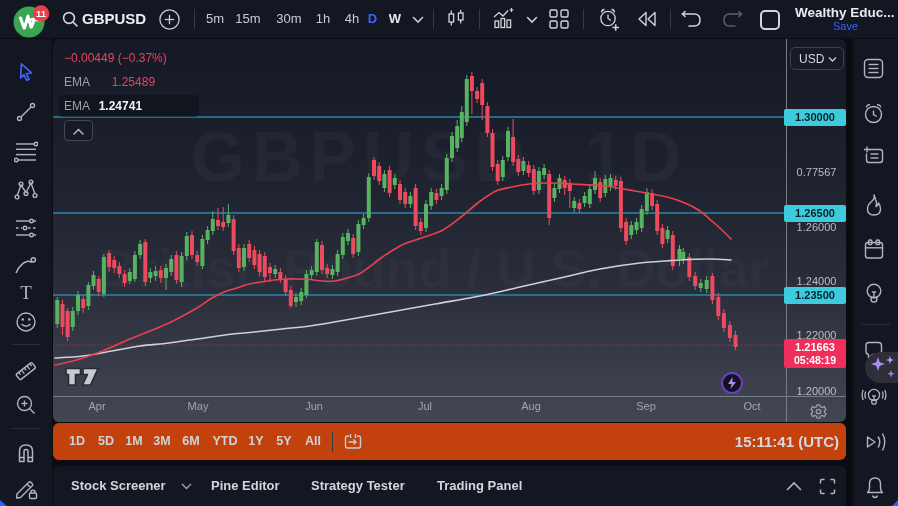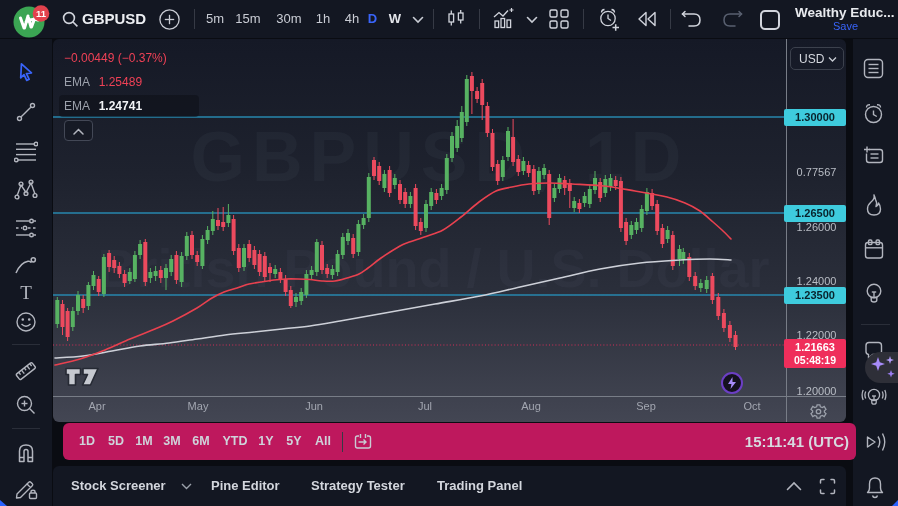--- a/index.html
+++ b/index.html
@@ -18,21 +18,21 @@
           background:linear-gradient(180deg,#151926 0%, #1e222e 35%, #2a2e3a 65%, #434653 100%); overflow:hidden; }
   #axisline { position:absolute; left:733px; top:0; width:1px; height:383px; background:#787d87; }
   #tax-sep { position:absolute; left:0; top:357px; width:793px; height:1px; background:#787d87; }
   .plabel { position:absolute; left:734px; width:59px; text-align:center; font-size:11px; color:#b9bdc5; }
   .pbadge { position:absolute; left:731px; width:62px; height:17px; border-radius:2px; background:#3ecbdd;
             color:#08222b; font-size:11px; font-weight:bold; text-align:center; line-height:17px; }
   .mon { position:absolute; top:361px; font-size:11px; color:#a2a6b0; transform:translateX(-50%); }
   
   .lg { position:absolute; font-size:12px; white-space:nowrap; }
   
-  #btoolbar { left:63px; top:423px; width:793px; height:37px; background:#be185d; border-radius:6px; }
+  #btoolbar { left:53px; top:423px; width:793px; height:37px; background:#c2410c; border-radius:6px; }
   .rng { position:absolute; top:0; height:37px; line-height:37px; font-size:12.5px; font-weight:bold; color:#cfd3da; transform:translateX(-50%); }
   #bpanel { left:53px; top:466px; width:793px; height:40px; background:#131722; border-radius:6px 6px 0 0; }
   .bp { position:absolute; top:0; height:40px; line-height:40px; font-size:13px; font-weight:bold; color:#d3d6dd; }
 </style></head>
 <body>
 <div id="topbar" class="abs">
 
   <svg class="abs" style="left:13px;top:5px" width="40" height="34" viewBox="0 0 40 34">
     <circle cx="16" cy="17" r="15.5" fill="#3ba553"></circle>
     <path d="M7.5 13 L11 23 M11.5 23 L15 11 M15.5 13 L18 22 M18.5 22 L23 10 M13 17 Q19 13 25 15" stroke="#fff" stroke-width="3" fill="none" stroke-linecap="round"></path>
@@ -537,21 +537,21 @@
     <g transform="translate(11,327)" fill="#c6c9d0" stroke="#262a34" stroke-width="1.6" stroke-linejoin="round">
       <path d="M2 2.5 L16.5 2.5 L16.5 8.5 L11.5 8.5 L11.5 19 L4.5 19 L4.5 8.5 L2 8.5 Z"></path>
       <path d="M19 2.5 L34 2.5 L26.5 19 L18.5 19 L23.5 8.5 L19 8.5 Z"></path>
     </g>
 
     <circle cx="679" cy="344" r="10" fill="#14111f" stroke="#6c3fc5" stroke-width="2"></circle>
     <path d="M679.5 338 L675 345 L678.5 345 L677.5 350 L683 343 L679.5 343 Z" fill="#a78bfa"></path>
   </svg>
 
   <div class="lg" style="left:11px;top:12px;color:#ef4156;">−0.00449 (−0.37%)</div>
-  <div class="lg" style="left:11px;top:36px;color:#9ca1ab;">EMA <span style="margin-left:6px;color:#ef4156">1.25489</span></div>
+  <div class="lg" style="left:11px;top:36px;color:#9ca1ab;">EMA <span style="margin-left:19px;color:#ef4156">1.25489</span></div>
   <div class="abs" style="left:6px;top:56px;width:140px;height:22px;background:rgba(12,15,22,0.55);border-radius:4px"></div>
   <div class="lg" style="left:11px;top:60px;color:#9ca1ab;">EMA <span style="margin-left:6px;color:#f2f3f6;font-weight:bold">1.24741</span></div>
   <div class="abs" style="left:11px;top:81px;width:29px;height:21px;border:1px solid #434856;border-radius:4px;background:rgba(20,24,34,0.6)">
     <svg style="margin:7px 0 0 8px" width="11" height="7" viewBox="0 0 11 7">
         <path d="M1 6 L5.5 1.5 L10 6" stroke="#b2b5be" stroke-width="1.5" fill="none" stroke-linecap="round"></path>
       </svg>
   </div>
 
   <div id="axisline"></div>
   <div id="tax-sep"></div>

